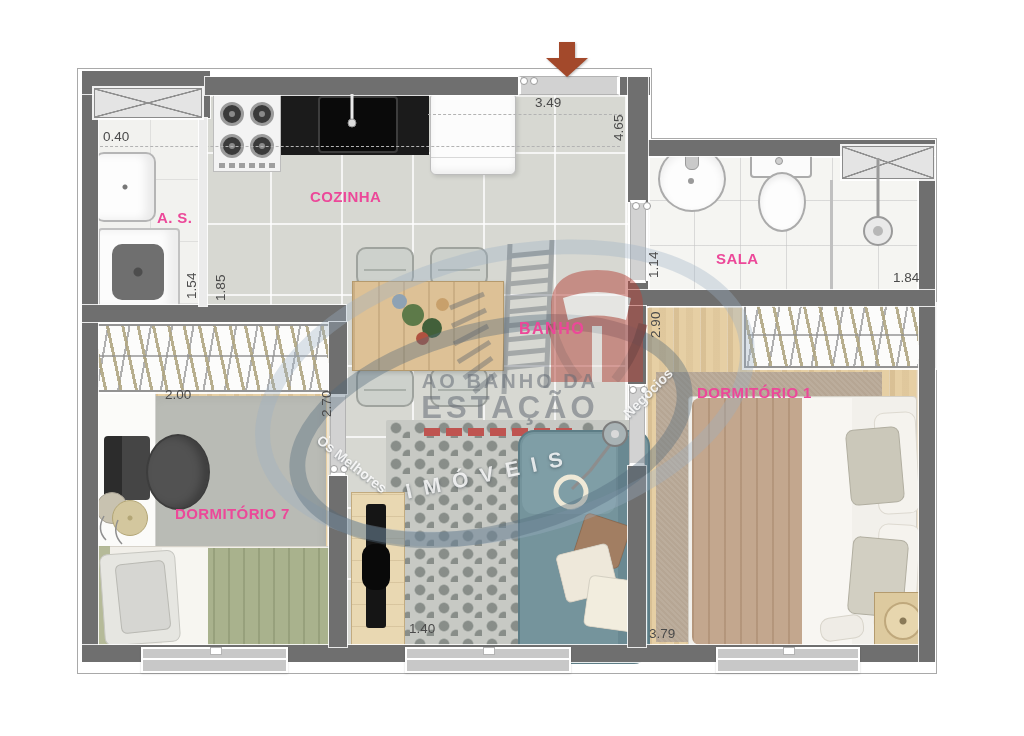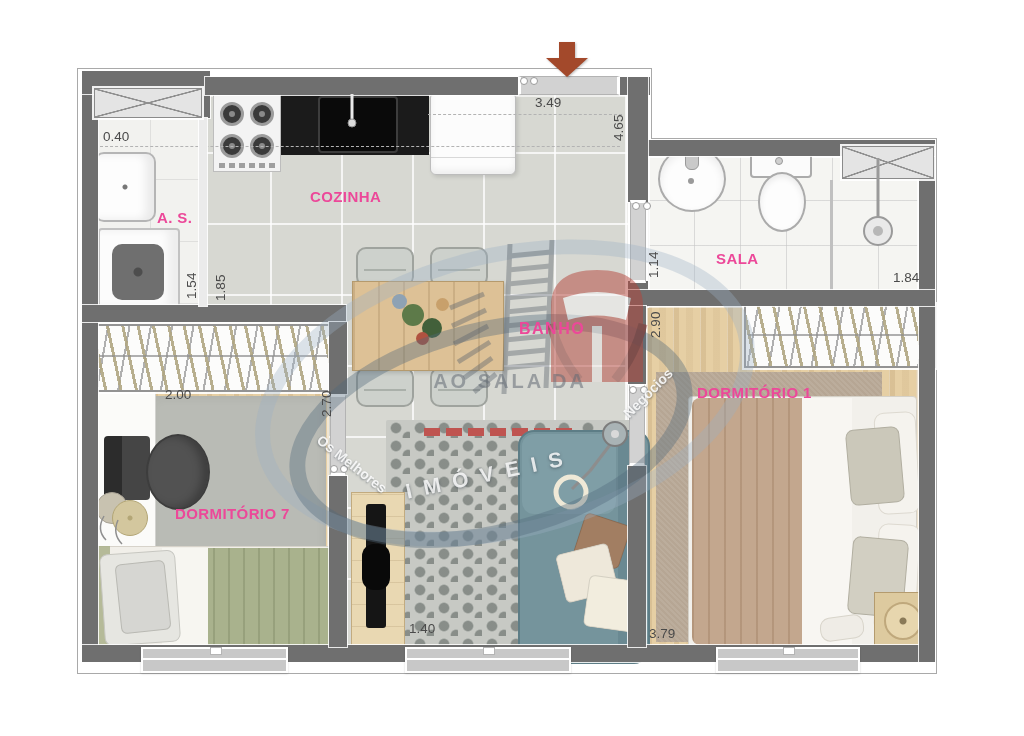--- a/index.html
+++ b/index.html
@@ -235,18 +235,19 @@
   </svg>
 
   <svg viewBox="0 0 104 118" style="position:absolute;left:545px;top:264px;width:104px;height:118px;opacity:0.5;z-index:60;pointer-events:none;">
     <path d="M6 118 L6 42 Q6 6 52 6 Q98 6 98 42 L98 118 Z" fill="#b5443a"></path>
     <path d="M18 34 Q52 22 86 34 L81 56 Q52 47 23 56 Z" fill="#f3f3f3"></path>
     <rect x="47" y="62" width="10" height="56" fill="#e8e2e0"></rect>
     <path d="M6 60 Q14 92 34 116" stroke="#8e2f28" stroke-width="9" fill="none"></path>
     <path d="M98 60 Q90 92 70 116" stroke="#8e2f28" stroke-width="9" fill="none"></path>
   </svg>
 
-  <div class="wm-text" style="left:420px;top:370px;width:180px;text-align:center;font-weight:bold;font-size:20px;letter-spacing:3px;color:rgba(100,108,116,0.55);">AO SALA DA</div>
+  <div class="wm-text" style="left:420px;top:370px;width:180px;text-align:center;font-weight:bold;font-size:20px;letter-spacing:3px;color:rgba(100,108,116,0.55);">AO BANHO DA</div>
+  <div class="wm-text" style="left:415px;top:390px;width:190px;text-align:center;font-weight:bold;font-size:31px;letter-spacing:4px;color:rgba(100,108,116,0.55);">ESTAÇÃO</div>
   <div class="wm-text" style="left:380px;top:462px;width:220px;text-align:center;font-weight:bold;font-size:21px;letter-spacing:12px;color:rgba(255,255,255,0.82);text-shadow:0 1px 3px rgba(60,70,80,0.6);transform:rotate(-12deg);">IMÓVEIS</div>
   <div class="wm-text" style="left:292px;top:456px;width:120px;text-align:center;font-size:14px;font-weight:bold;color:rgba(255,255,255,0.88);text-shadow:0 1px 2px rgba(60,70,80,0.5);transform:rotate(38deg);">Os Melhores</div>
   <div class="wm-text" style="left:598px;top:385px;width:100px;text-align:center;font-size:14px;font-weight:bold;color:rgba(255,255,255,0.88);text-shadow:0 1px 2px rgba(60,70,80,0.5);transform:rotate(-45deg);">Negócios</div>
 
 </div>
 
 </body></html>

